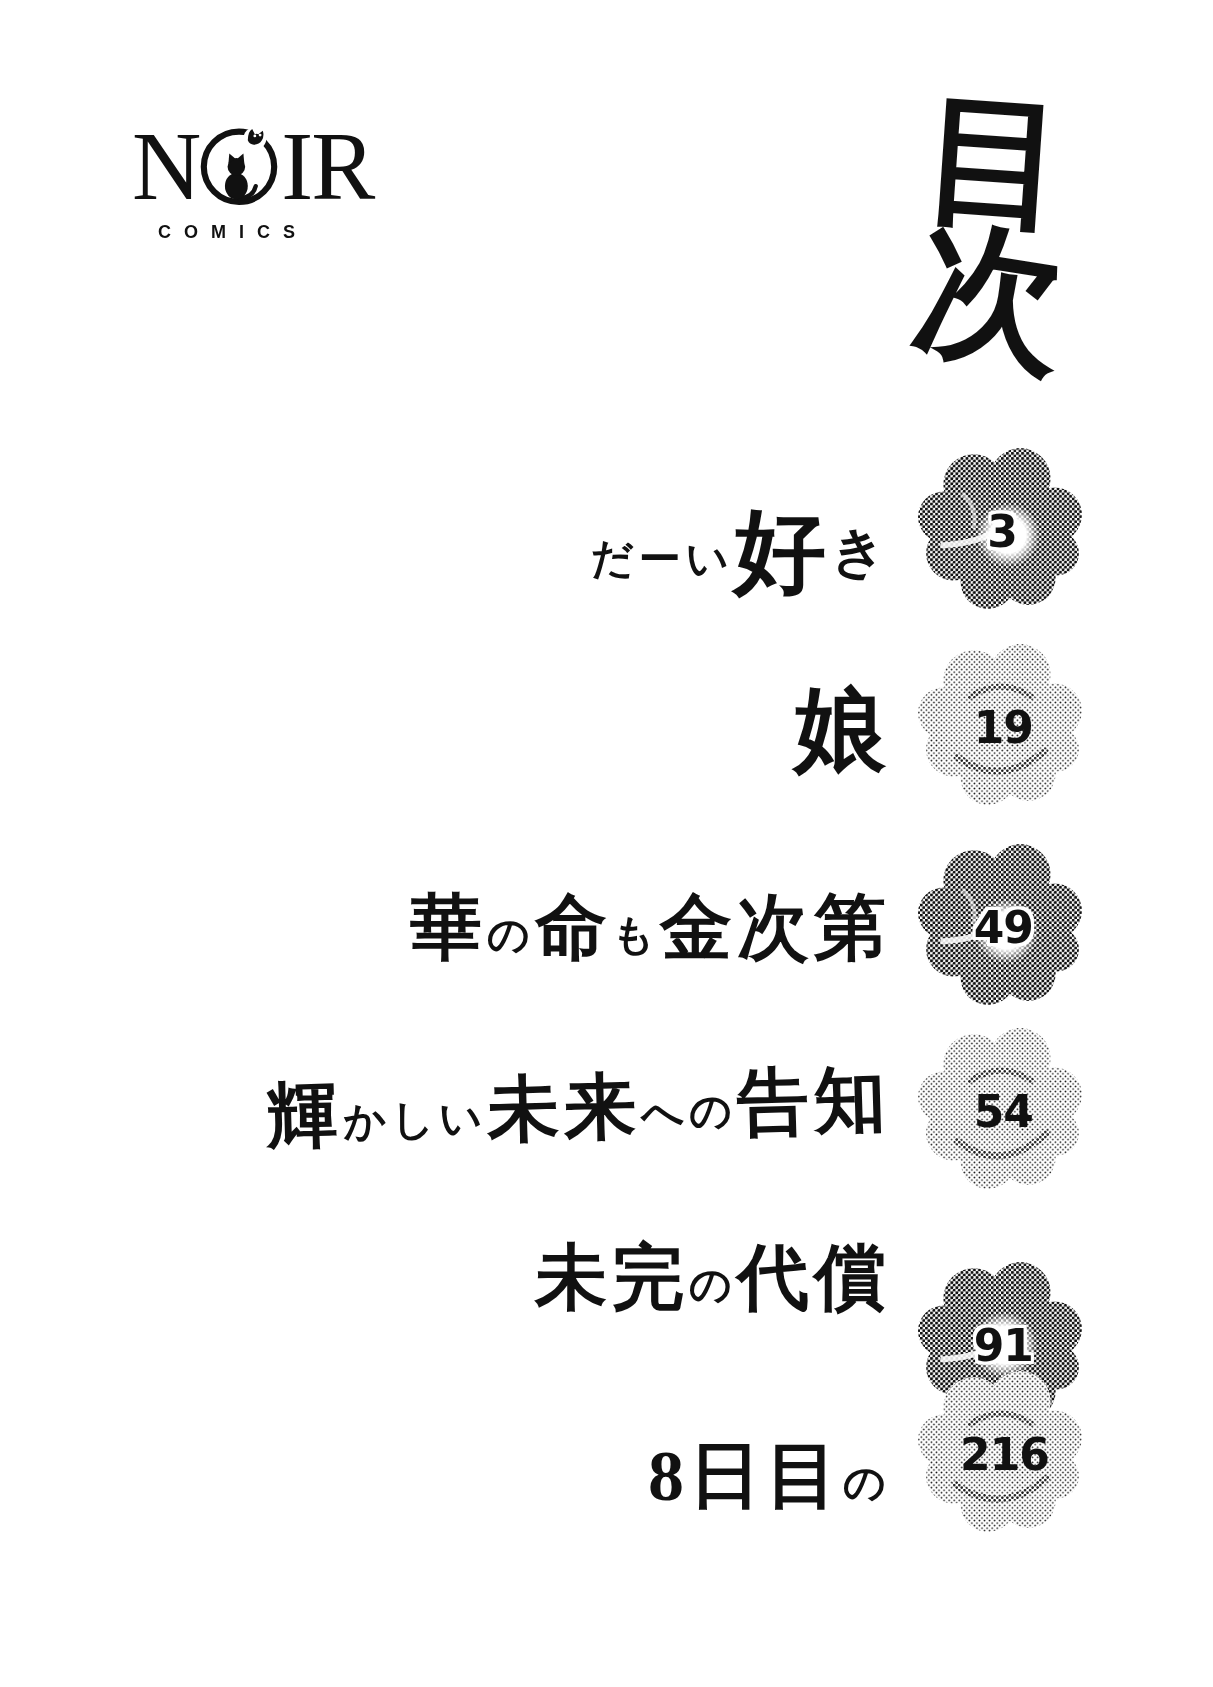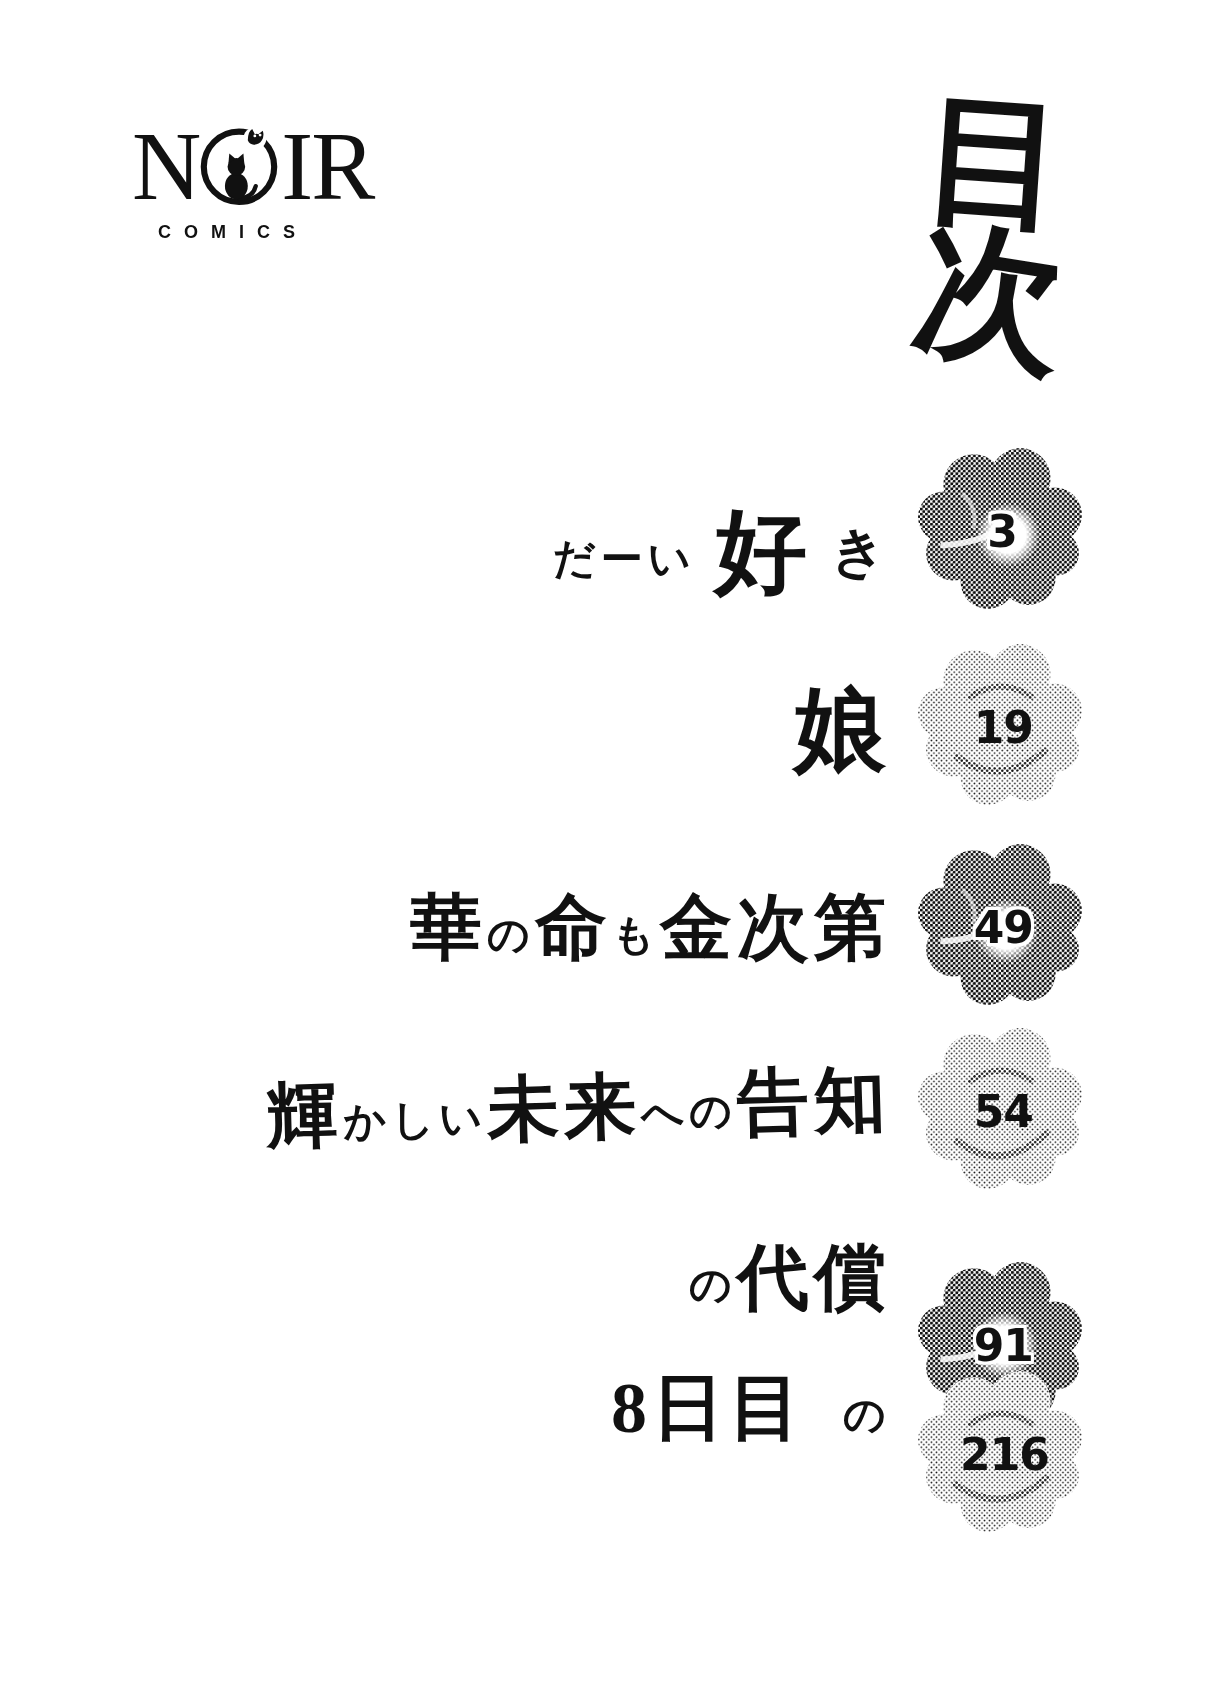--- a/index.html
+++ b/index.html
@@ -56,26 +56,26 @@
     transform:translate(-46%,-44%);
     font-family:"DejaVu Sans","Liberation Sans",sans-serif;
     font-size:44px;font-weight:700;color:#111;
     letter-spacing:-1px;
   }
   .flower.dark .pnum{
     text-shadow:-3px -3px 0 #fff,3px -3px 0 #fff,-3px 3px 0 #fff,3px 3px 0 #fff,
                  0 -3px 0 #fff,0 3px 0 #fff,-3px 0 0 #fff,3px 0 0 #fff;
   }
   
-  .e1 .etitle{top:557px;gap:19px;} .e1 .flower{top:442px;}
+  .e1 .etitle{top:557px;} .e1 .flower{top:442px;}
   .e2 .etitle{top:735px;} .e2 .flower{top:638px;}
   .e3 .etitle{top:932px;} .e3 .flower{top:838px;}
   .e4 .etitle{top:1112px;} .e4 .flower{top:1022px;}
   .e5 .etitle{top:1282px;} .e5 .flower{top:1256px;}
-  .e6 .etitle{top:1412px;gap:37px;} .e6 .flower{top:1365px;}
+  .e6 .etitle{top:1480px;} .e6 .flower{top:1365px;}
   .hidden-defs{position:absolute;width:0;height:0;}
 </style>
 </head>
 <body>
 
 <svg class="hidden-defs" aria-hidden="true">
   <defs>
     <pattern id="htDark" width="5" height="5" patternUnits="userSpaceOnUse">
       <rect width="5" height="5" fill="#ffffff"></rect>
       <circle cx="1.25" cy="1.25" r="1.55" fill="#111"></circle>
@@ -234,20 +234,21 @@
       </g>
       <path d="M42,118 Q85,150 130,110" fill="none" stroke="url(#htMid)" stroke-width="7" stroke-linecap="round"></path>
       <path d="M55,58 Q85,38 115,58" fill="none" stroke="url(#htMid)" stroke-width="6" stroke-linecap="round"></path>
     </svg>
     <div class="pnum">54</div>
   </div>
 </div>
 
 <div class="entry e5">
   <div class="etitle">
+      <span class="part l">未完</span>
       <span class="part s">の</span>
       <span class="part l">代償</span>
     </div>
   <div class="flower dark">
     <svg viewBox="0 0 170 170">
       <g fill="url(#htDark)">
         <circle cx="58" cy="42" r="30"></circle>
           <circle cx="104" cy="36" r="30"></circle>
         <circle cx="138" cy="72" r="27"></circle>
           <circle cx="140" cy="110" r="22"></circle>

